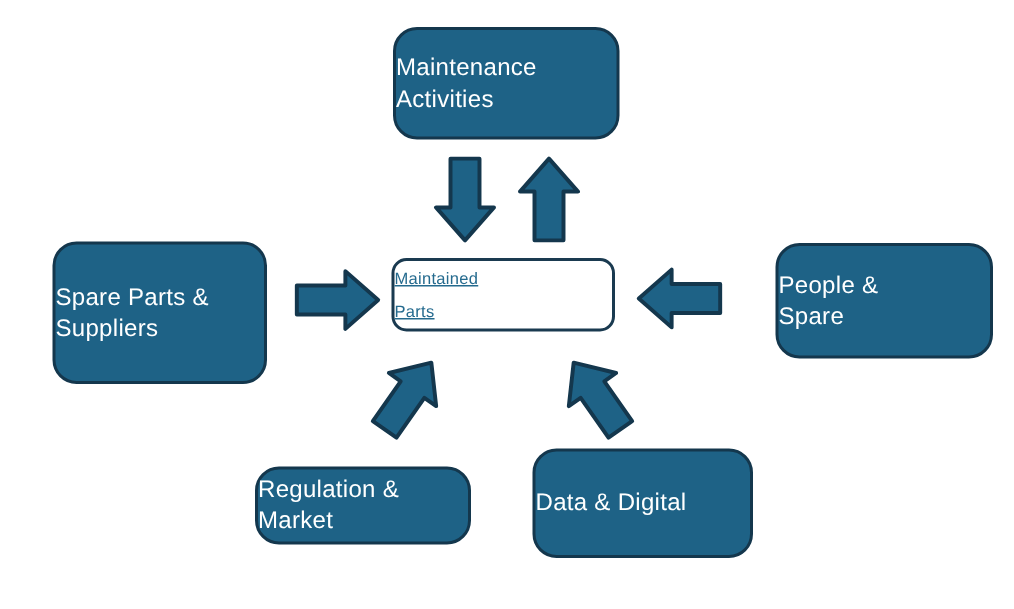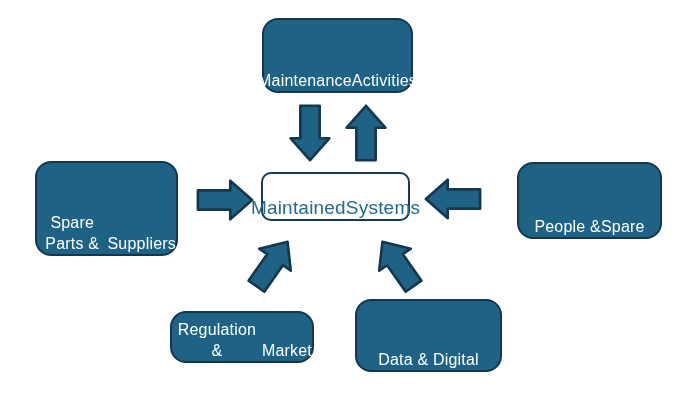--- a/index.html
+++ b/index.html
@@ -7,39 +7,40 @@
   .canvas {
     position: relative;
     width: 676px;
     height: 406px;
     background: var(--background, #ffffff);
     overflow: hidden;
   }
   .node {
     position: absolute;
     display: flex;
-    flex-direction: row;
-    align-items: flex-end;
+    flex-direction: column;
+    align-items: flex-start;
     justify-content: center;
     text-align: center;
     background: var(--node-fill);
     border: 2px solid var(--node-border);
     border-radius: 16px;
     color: var(--node-text);
     font-size: 16px;
     line-height: 21px;
     letter-spacing: 0.2px;
   }
   .node.center-node {
     background: var(--center-fill);
     border: 2px solid var(--center-border);
     border-radius: 10px;
     color: var(--center-text);
-    font-size: 19px;
+    font-size: 11px;
     line-height: 22px;
+    text-decoration: underline;
   }
   .node-top          { left: 262px; top: 18px;  width: 151px; height: 75px; }
   .node-left         { left: 35px;  top: 161px; width: 143px; height: 95px; }
   .node-right        { left: 517px; top: 162px; width: 145px; height: 77px; }
   .node-bottom-left  { left: 170px; top: 311px; width: 144px; height: 52px; }
   .node-bottom-right { left: 355px; top: 299px; width: 147px; height: 73px; }
   .node-center       { left: 261px; top: 172px; width: 149px; height: 49px; }
   .arrow { position: absolute; }
   .arrow polygon {
     fill: var(--arrow-fill);
@@ -78,21 +79,21 @@
     <span>Regulation &amp;</span>
     <span>Market</span>
   </div>
 
   <div class="node node-bottom-right">
     <span>Data &amp; Digital</span>
   </div>
 
   <div class="node center-node node-center">
     <span>Maintained</span>
-    <span>Systems</span>
+    <span>Parts</span>
   </div>
 
   <svg class="arrow arrow-down" viewBox="0 0 48 66" aria-hidden="true">
     <polygon points="24,2 46,27 35,27 35,64 13,64 13,27 2,27"></polygon>
   </svg>
 
   <svg class="arrow arrow-up" viewBox="0 0 48 66" aria-hidden="true">
     <polygon points="24,2 46,27 35,27 35,64 13,64 13,27 2,27"></polygon>
   </svg>
 

